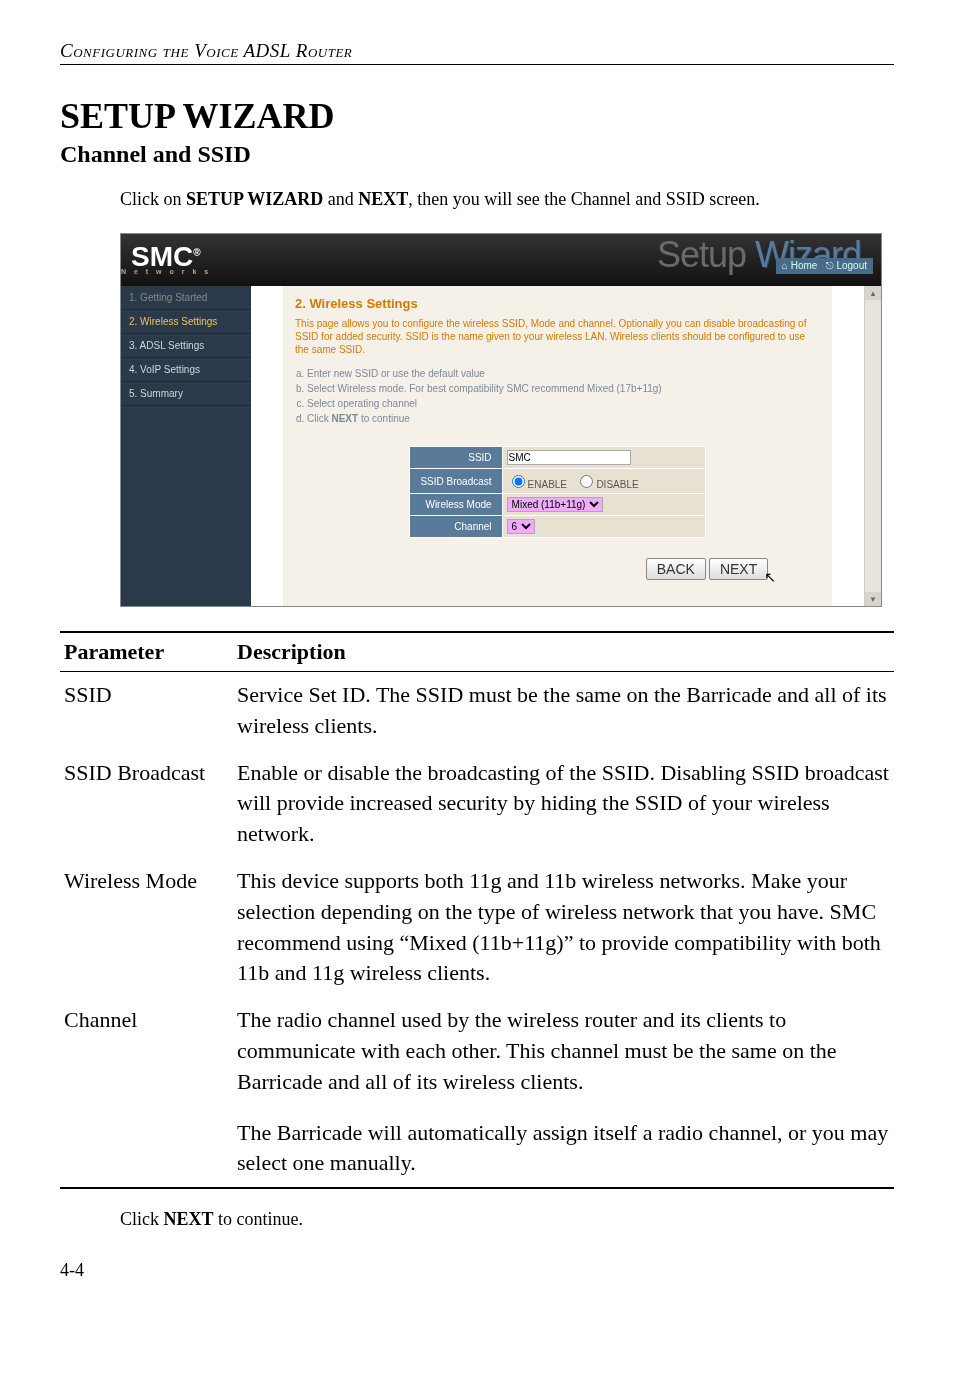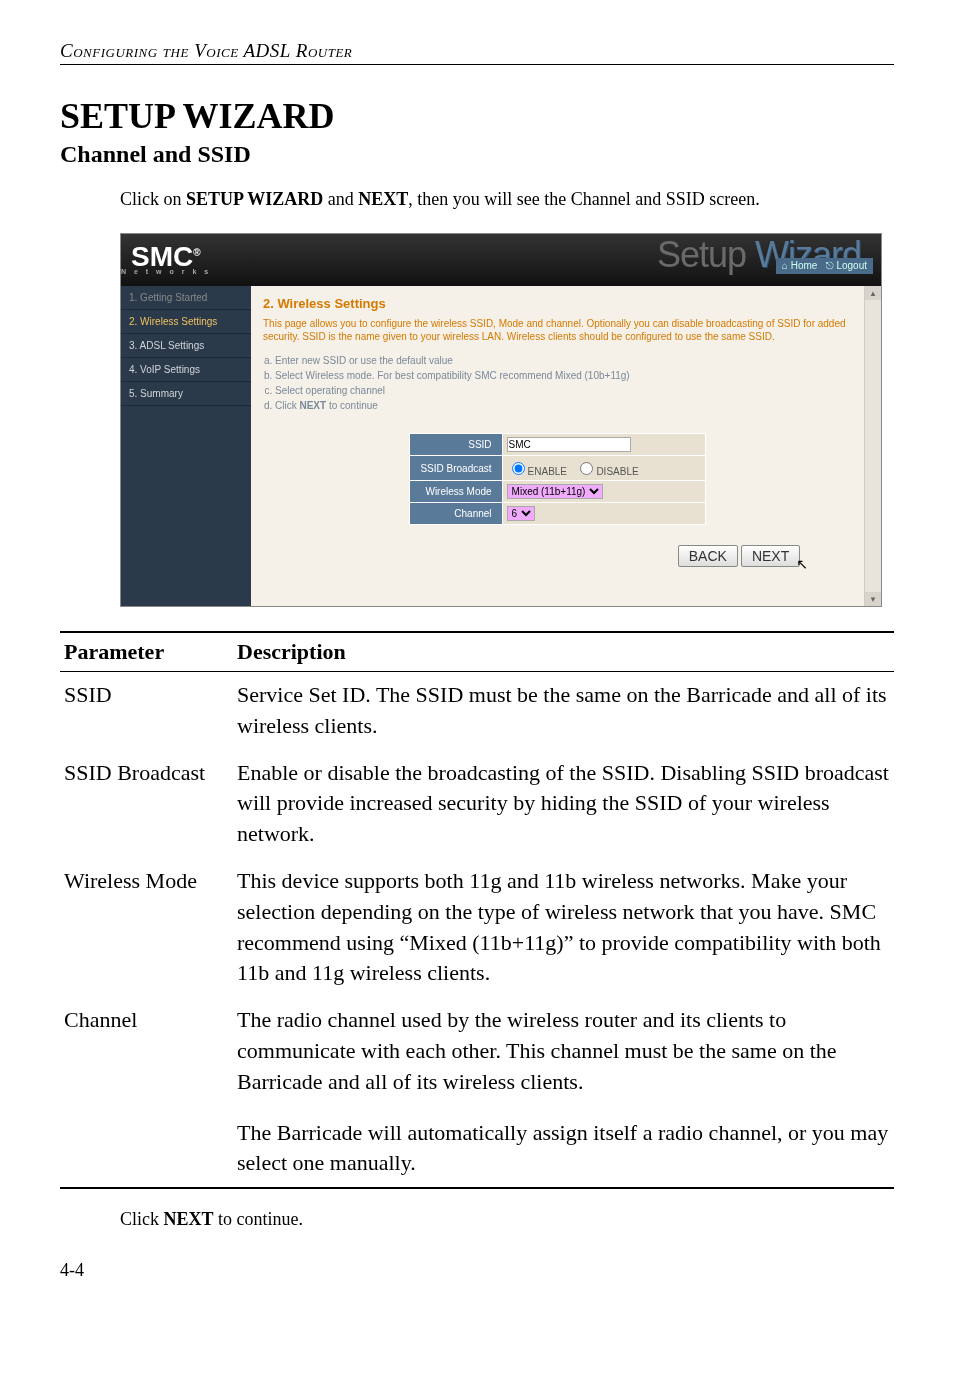--- a/index.html
+++ b/index.html
@@ -87,20 +87,21 @@
       right: 8px;
       bottom: 12px;
       background: #4a6a8a;
       padding: 2px 6px;
       font-size: 10px;
       color: #cfe;
     }
     .router-body {
       display: flex;
       min-height: 320px;
+      gap: 32px;
     }
     .router-nav {
       width: 130px;
       background: #2b3a4a;
       padding: 0;
     }
     .router-nav div {
       padding: 6px 8px;
       font-size: 10px;
       color: #d5a040;
@@ -271,21 +272,21 @@
       <div class="active">2. Wireless Settings</div>
       <div class="normal">3. ADSL Settings</div>
       <div class="normal">4. VoIP Settings</div>
       <div class="normal">5. Summary</div>
     </div>
     <div class="router-main">
       <h3>2. Wireless Settings</h3>
       <p class="desc">This page allows you to configure the wireless SSID, Mode and channel. Optionally you can disable broadcasting of SSID for added security. SSID is the name given to your wireless LAN. Wireless clients should be configured to use the same SSID.</p>
       <ol type="a">
         <li>Enter new SSID or use the default value</li>
-        <li>Select Wireless mode. For best compatibility SMC recommend Mixed (10b+11g)</li>
+        <li>Select Wireless mode. For best compatibility SMC recommend Mixed (17b+11g)</li>
         <li>Select operating channel</li>
         <li><span>Click </span><b>NEXT</b><span> to continue</span></li>
       </ol>
       <table class="form-table">
         <tbody>
             <tr>
           <td class="label-cell">SSID</td>
           <td class="field-cell"><input type="text" value="SMC" style=""></td>
         </tr>
         <tr>

